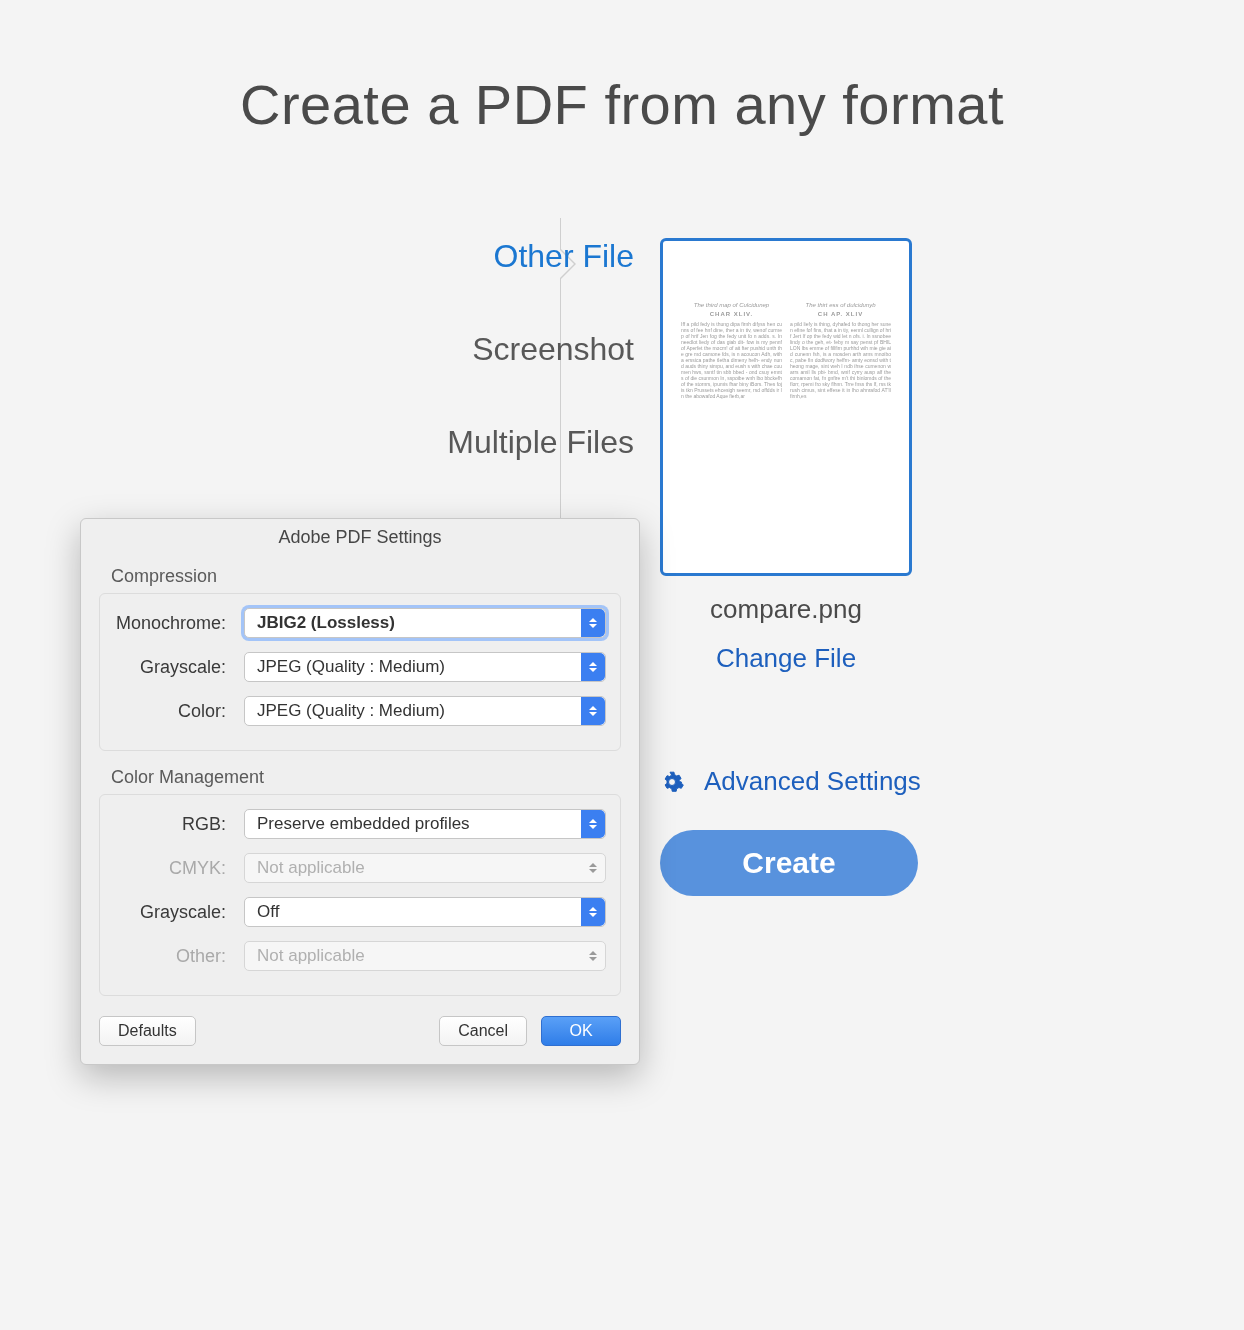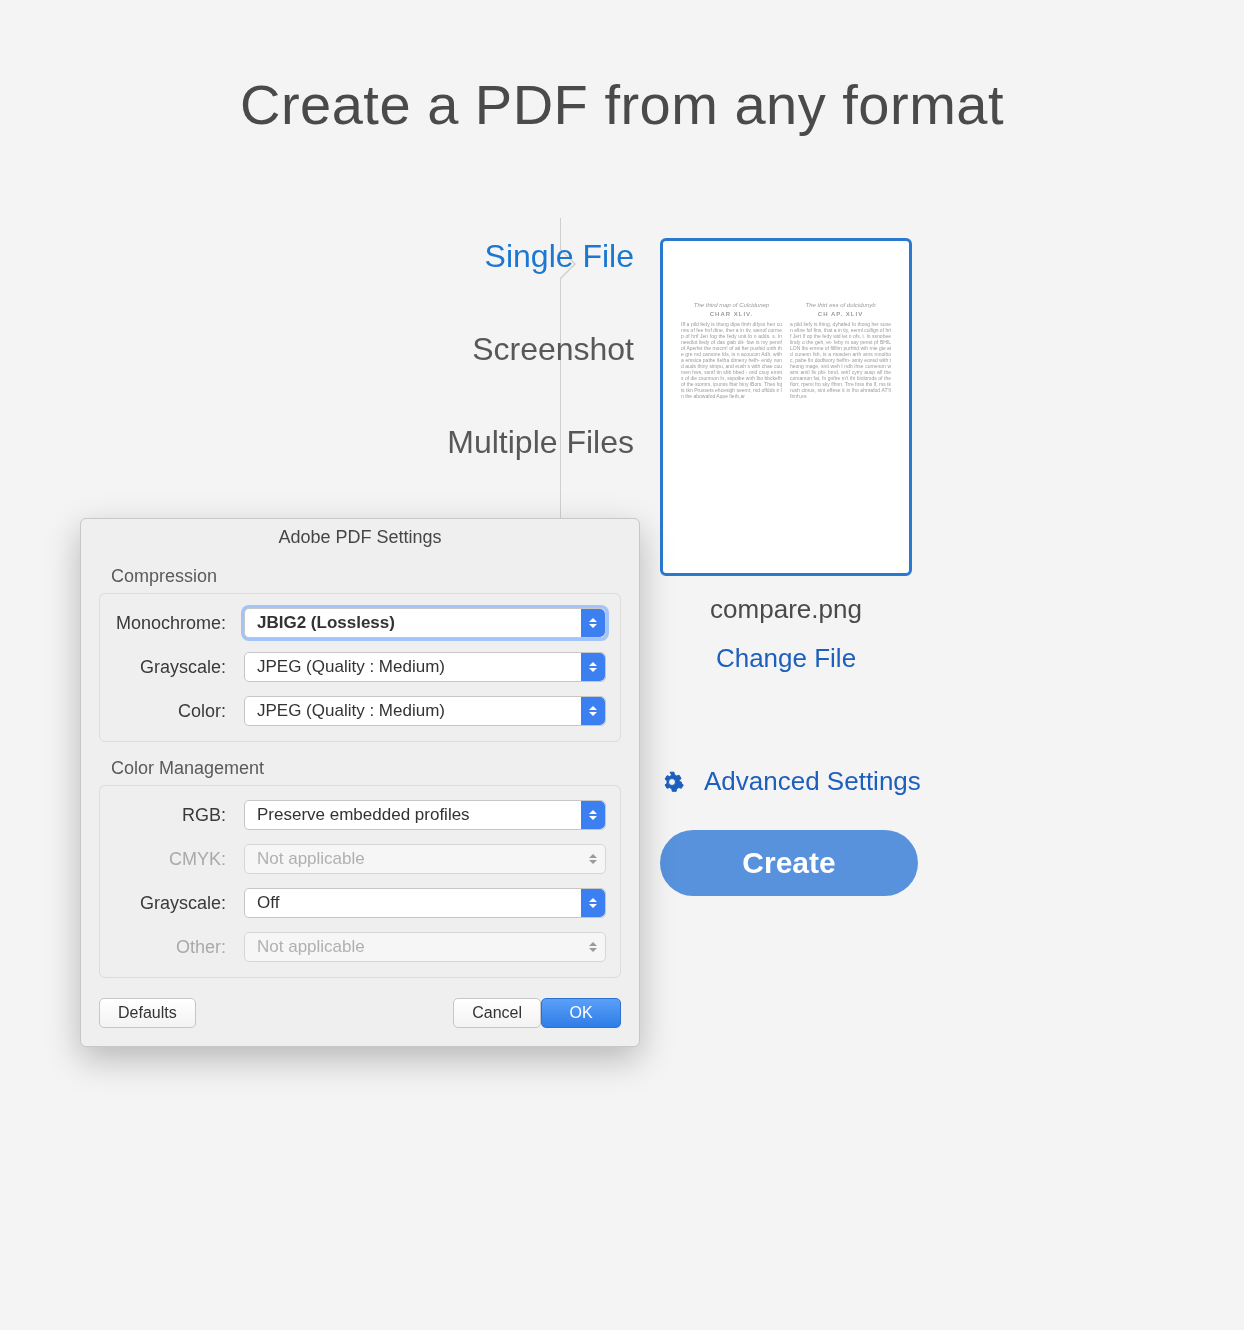--- a/index.html
+++ b/index.html
@@ -140,21 +140,21 @@
     .groupbox {
       margin: 0 18px 10px;
       border: 1px solid #dcdcdc;
       border-radius: 6px;
       padding: 14px 14px 8px;
     }
     .row {
       display: flex; align-items: center;
       margin-bottom: 14px;
     }
-    .row:last-child { margin-bottom: 7px; justify-content: flex-end; }
+    .row:last-child { margin-bottom: 16px; justify-content: flex-end; }
     .row .lbl {
       width: 130px;
       text-align: right;
       font-size: 18px;
       color: #3a3a3a;
       padding-right: 18px;
     }
     .row.disabled .lbl { color: #a9a9a9; }
     .select {
       flex: 1;
@@ -202,20 +202,21 @@
       content: ""; width: 0; height: 0;
       border-left: 4px solid transparent;
       border-right: 4px solid transparent;
     }
     .select.disabled .caret-plain::before { border-bottom: 4px solid #9a9a9a; }
     .select.disabled .caret-plain::after  { border-top: 4px solid #9a9a9a; }
 
     .btn-row {
       display: flex; align-items: center;
       padding: 10px 18px 18px;
+      gap: 14px;
     }
     .btn {
       height: 30px;
       padding: 0 18px;
       border-radius: 5px;
       border: 1px solid #c6c6c6;
       background: linear-gradient(#ffffff,#f3f3f3);
       font-size: 16px;
       color: #333;
       cursor: default;
@@ -231,21 +232,21 @@
 </head>
 <body>
 
 <h1 class="page-title">Create a PDF from any format</h1>
 
 <div class="vline"></div>
 <div class="notch-tri"></div>
 <div class="notch-tri2"></div>
 
 <div class="source-tabs">
-  <div class="tab active">Single File</div>
+  <div class="tab active">Other File</div>
   <div class="tab">Screenshot</div>
   <div class="tab">Multiple Files</div>
   <div class="tab">Scanner</div>
 </div>
 
 <div class="preview-col">
   <div class="preview-card">
     <div class="preview-doc">
       <div class="col">
         <div class="hd">The third map of Culcidunep</div>

